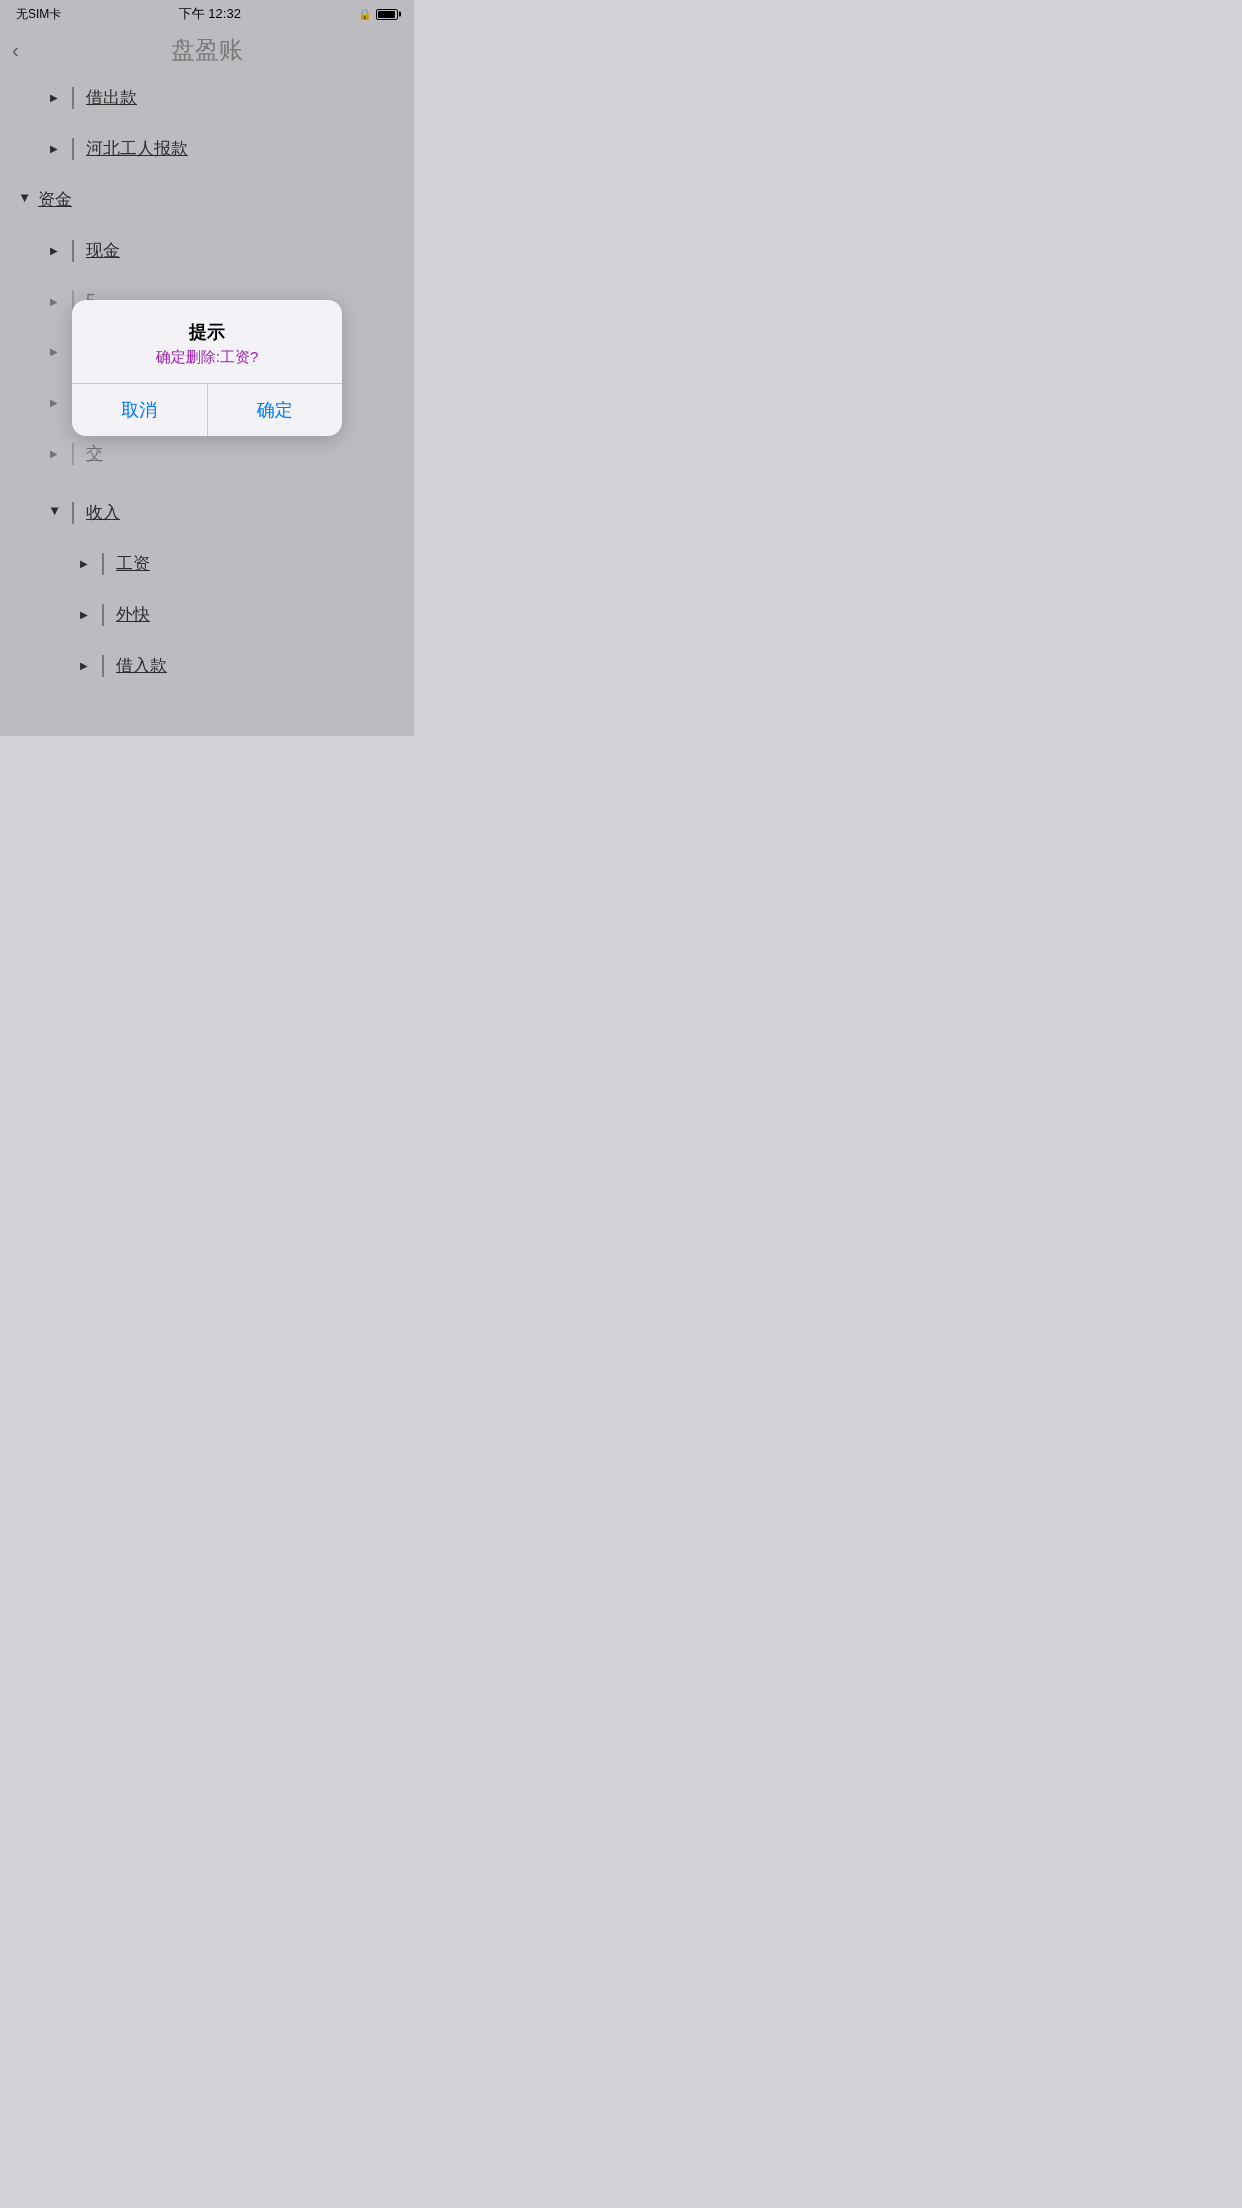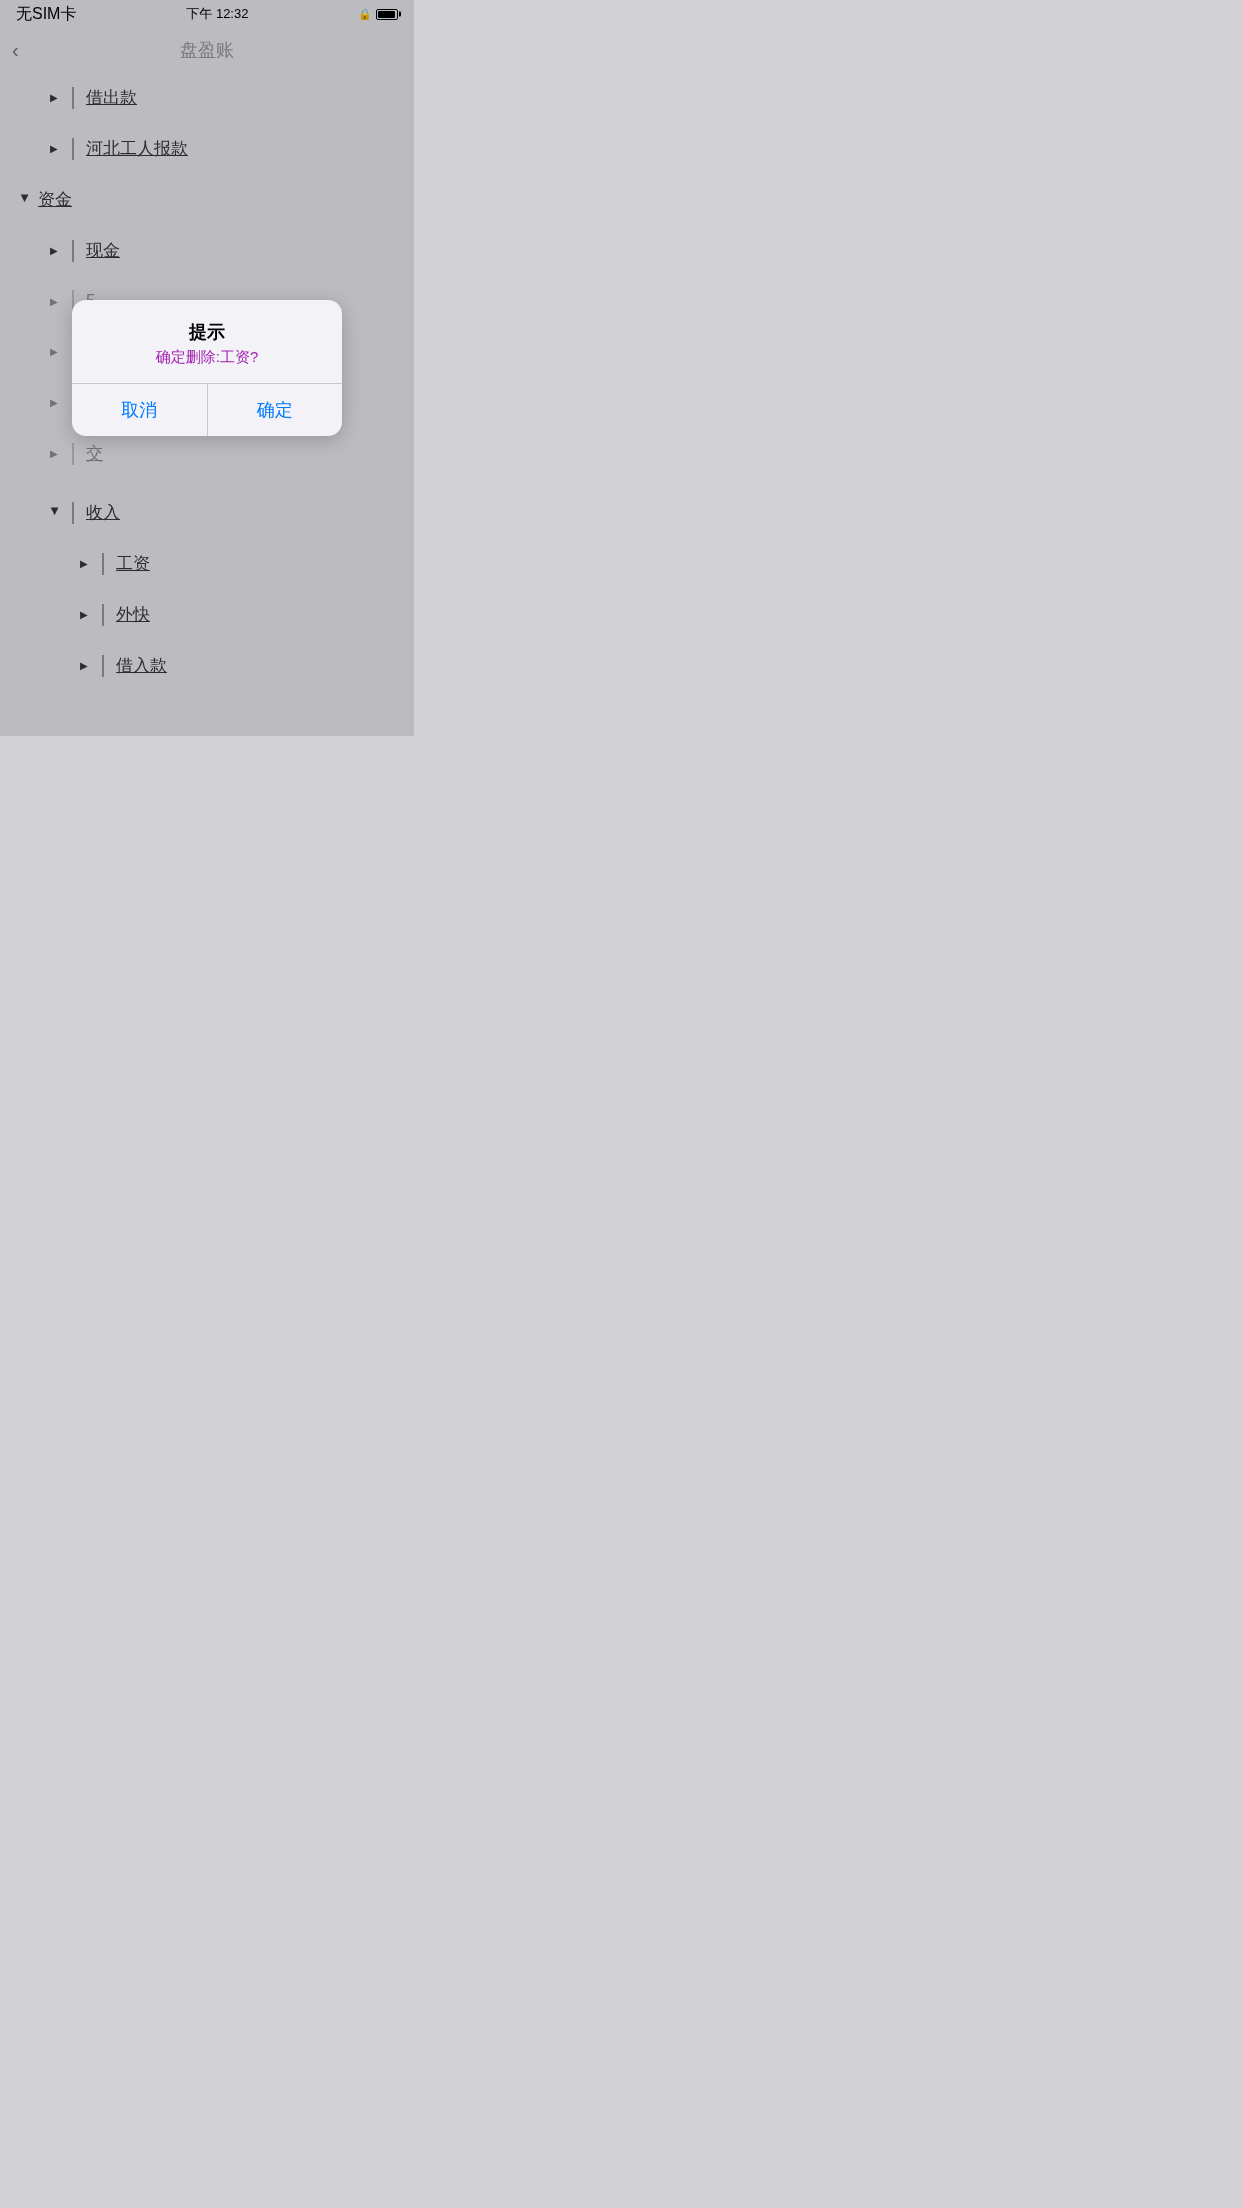--- a/index.html
+++ b/index.html
@@ -22,21 +22,21 @@
     .status-bar {
       display: flex;
       justify-content: space-between;
       align-items: center;
       padding: 6px 16px;
       height: 28px;
       background-color: #d1d1d6;
     }
 
     .status-left {
-      font-size: 16px;
+      font-size: 12px;
       color: #000;
       font-weight: 500;
     }
 
     .status-center {
       font-size: 13px;
       color: #000;
       font-weight: 500;
     }
 
@@ -91,21 +91,21 @@
 
     .nav-back {
       position: absolute;
       left: 12px;
       color: #666;
       font-size: 20px;
       cursor: pointer;
     }
 
     .nav-title {
-      font-size: 18px;
+      font-size: 24px;
       color: #888;
       font-weight: 500;
     }
 
     
     .tree-list {
       padding: 0;
       background-color: #d1d1d6;
     }
 

